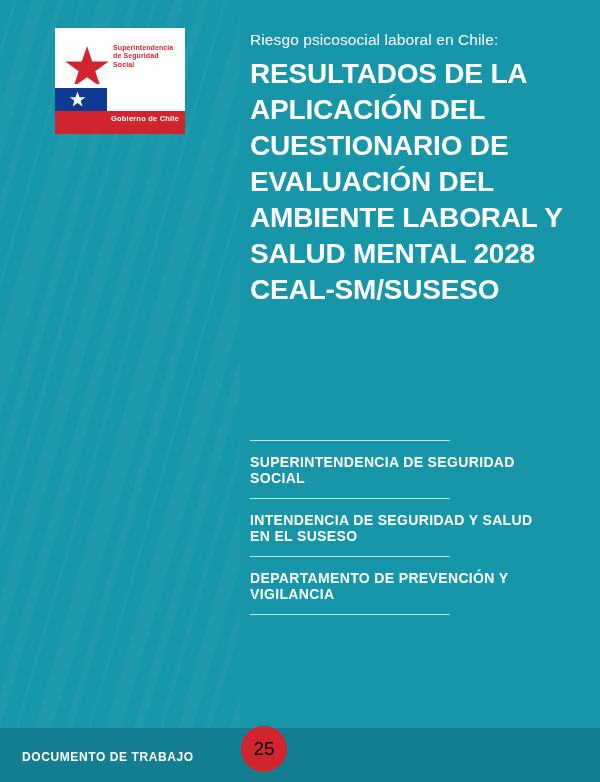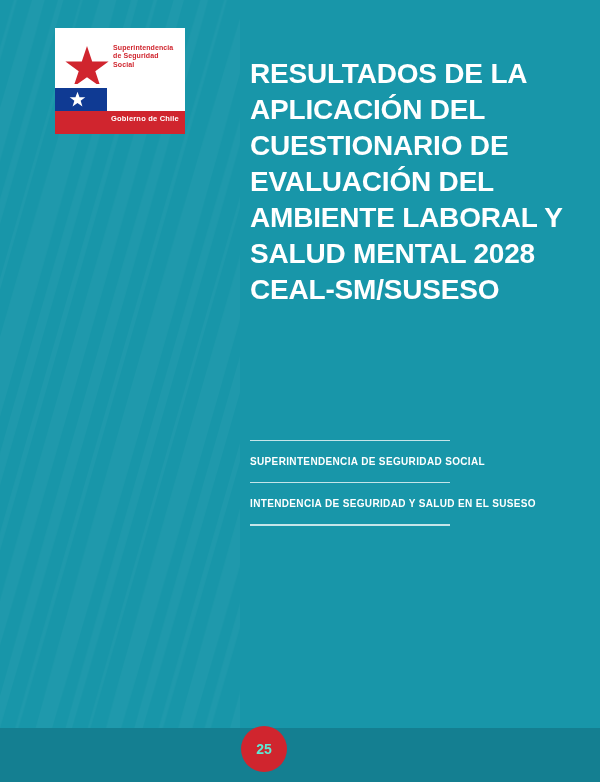--- a/index.html
+++ b/index.html
@@ -169,21 +169,21 @@
     width: 205px;
   }
   .credits .rule {
     height: 1px;
     background: rgba(255,255,255,0.75);
     width: 200px;
     margin: 0;
   }
   .credits .entry {
     color: #ffffff;
-    font-size: 10px;
+    font-size: 14px;
     line-height: 16px;
     font-weight: bold;
     letter-spacing: .35px;
     padding: 13px 0 12px 0;
     width: 290px;
   }
 
   
   .footer-bar {
     position: absolute;
@@ -203,23 +203,23 @@
     letter-spacing: .6px;
   }
   .doc-number {
     position: absolute;
     left: 241px;
     bottom: 10px;
     width: 46px;
     height: 46px;
     border-radius: 50%;
     background: #d0252e;
-    color: #5eead4;
-    font-size: 14px;
-    font-weight: bold;
+    color: #000000;
+    font-size: 19px;
+    font-weight: normal;
     display: flex;
     align-items: center;
     justify-content: center;
   }
 </style>
 </head>
 <body>
 
 <div class="page">
 
@@ -267,27 +267,30 @@
         <div class="white"></div>
         <div class="red"></div>
         <svg class="flag-star" viewBox="0 0 20 20">
           <polygon points="10,1 12.4,7.4 19.2,7.4 13.7,11.6 15.8,18.2 10,14.1 4.2,18.2 6.3,11.6 0.8,7.4 7.6,7.4" fill="#ffffff"></polygon>
         </svg>
         <div class="gob">Gobierno de Chile</div>
       </div>
     </div>
   </div>
 
+  <div class="kicker">Riesgo psicosocial laboral en Chile:</div>
   <div class="title">RESULTADOS DE LA APLICACIÓN DEL CUESTIONARIO DE EVALUACIÓN DEL AMBIENTE LABORAL Y SALUD MENTAL 2028 CEAL-SM/SUSESO</div>
 
   <div class="credits">
     <div class="rule"></div>
     <div class="entry">SUPERINTENDENCIA DE SEGURIDAD SOCIAL</div>
     <div class="rule"></div>
     <div class="entry">INTENDENCIA DE SEGURIDAD Y SALUD EN EL SUSESO</div>
     <div class="rule"></div>
+    <div class="entry">DEPARTAMENTO DE PREVENCIÓN Y VIGILANCIA</div>
     <div class="rule"></div>
   </div>
 
   <div class="footer-bar"></div>
+  <div class="footer-label">DOCUMENTO DE TRABAJO</div>
   <div class="doc-number">25</div>
 
 </div>
 
 </body></html>

